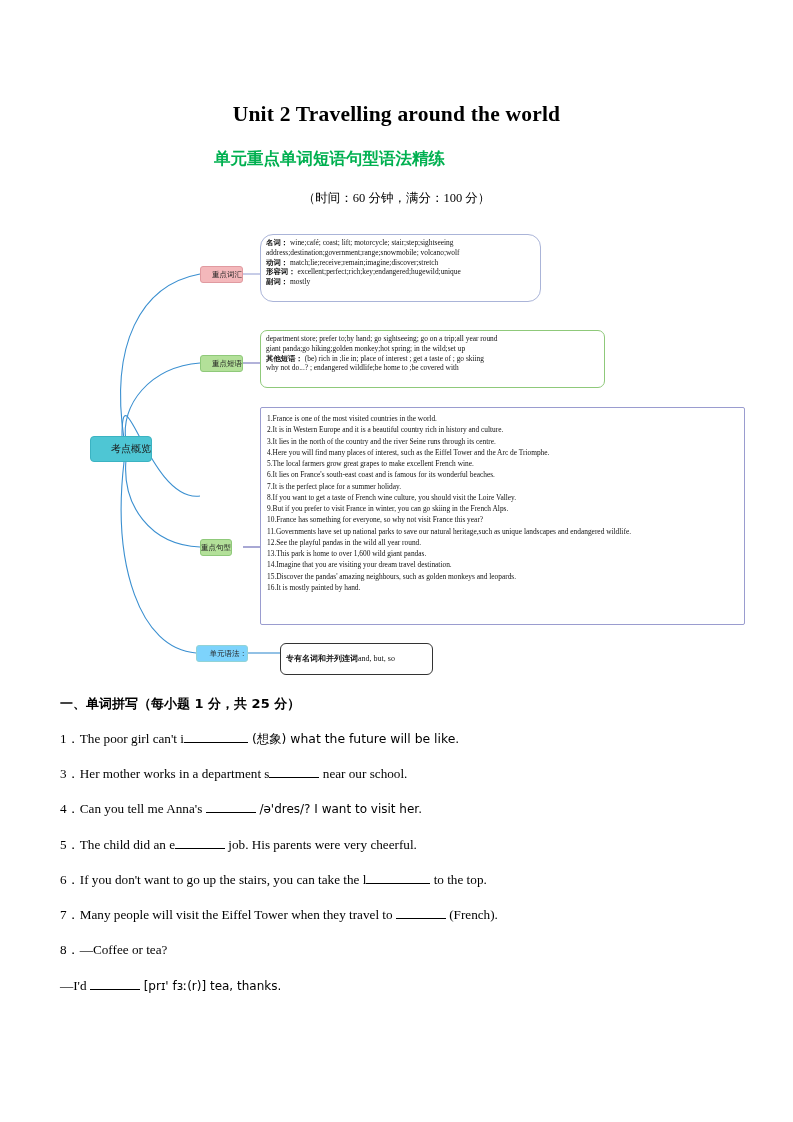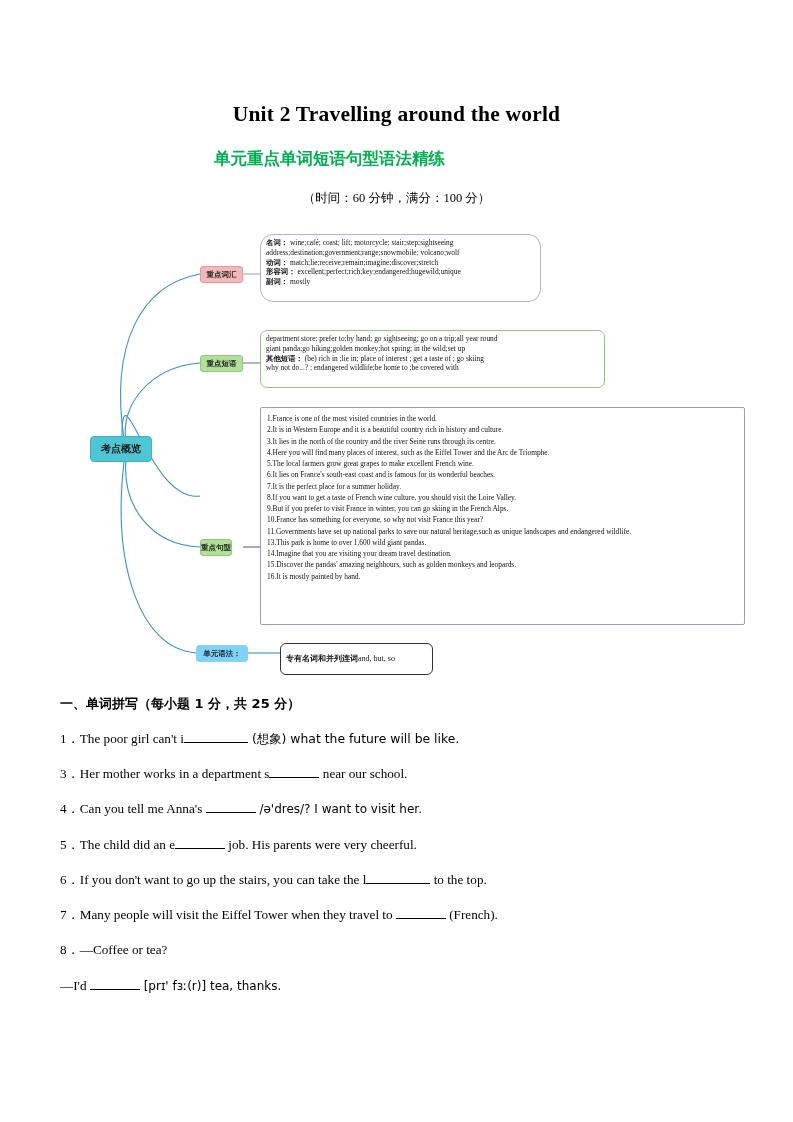--- a/index.html
+++ b/index.html
@@ -69,23 +69,23 @@
     top: 0;
     width: 793px;
     height: 450px;
     pointer-events: none;
   }
   .node {
     position: absolute;
     box-sizing: border-box;
     display: flex;
     align-items: center;
-    justify-content: center;
-    font-family: "DejaVu Sans", sans-serif;
-    font-weight: bold;
+    justify-content: flex-end;
+    font-family: "DejaVu Sans", sans-serif;
+    font-weight: normal;
     border-radius: 3px;
     white-space: nowrap;
   }
   .node-root {
     left: 90px;
     top: 211px;
     width: 62px;
     height: 26px;
     background: #4ec6d4;
     border: 1px solid #3bb3c2;
@@ -289,20 +289,21 @@
       <div class="mm-line">2.It is in Western Europe and it is a beautiful country rich in history and culture.</div>
       <div class="mm-line">3.It lies in the north of the country and the river Seine runs through its centre.</div>
       <div class="mm-line">4.Here you will find many places of interest, such as the Eiffel Tower and the Arc de Triomphe.</div>
       <div class="mm-line">5.The local farmers grow great grapes to make excellent French wine.</div>
       <div class="mm-line">6.It lies on France's south-east coast and is famous for its wonderful beaches.</div>
       <div class="mm-line">7.It is the perfect place for a summer holiday.</div>
       <div class="mm-line">8.If you want to get a taste of French wine culture, you should visit the Loire Valley.</div>
       <div class="mm-line">9.But if you prefer to visit France in winter, you can go skiing in the French Alps.</div>
       <div class="mm-line">10.France has something for everyone, so why not visit France this year?</div>
       <div class="mm-line">11.Governments have set up national parks to save our natural heritage,such as unique landscapes and endangered wildlife.</div>
+      <div class="mm-line">12.See the playful pandas in the wild all year round.</div>
       <div class="mm-line">13.This park is home to over 1,600 wild giant pandas.</div>
       <div class="mm-line">14.Imagine that you are visiting your dream travel destination.</div>
       <div class="mm-line">15.Discover the pandas' amazing neighbours, such as golden monkeys and leopards.</div>
       <div class="mm-line">16.It is mostly painted by hand.</div>
     </div>
 
     <div class="node node-grammar">
       <span>单元语法：</span>
     </div>
     <div class="mm-box box-grammar">

